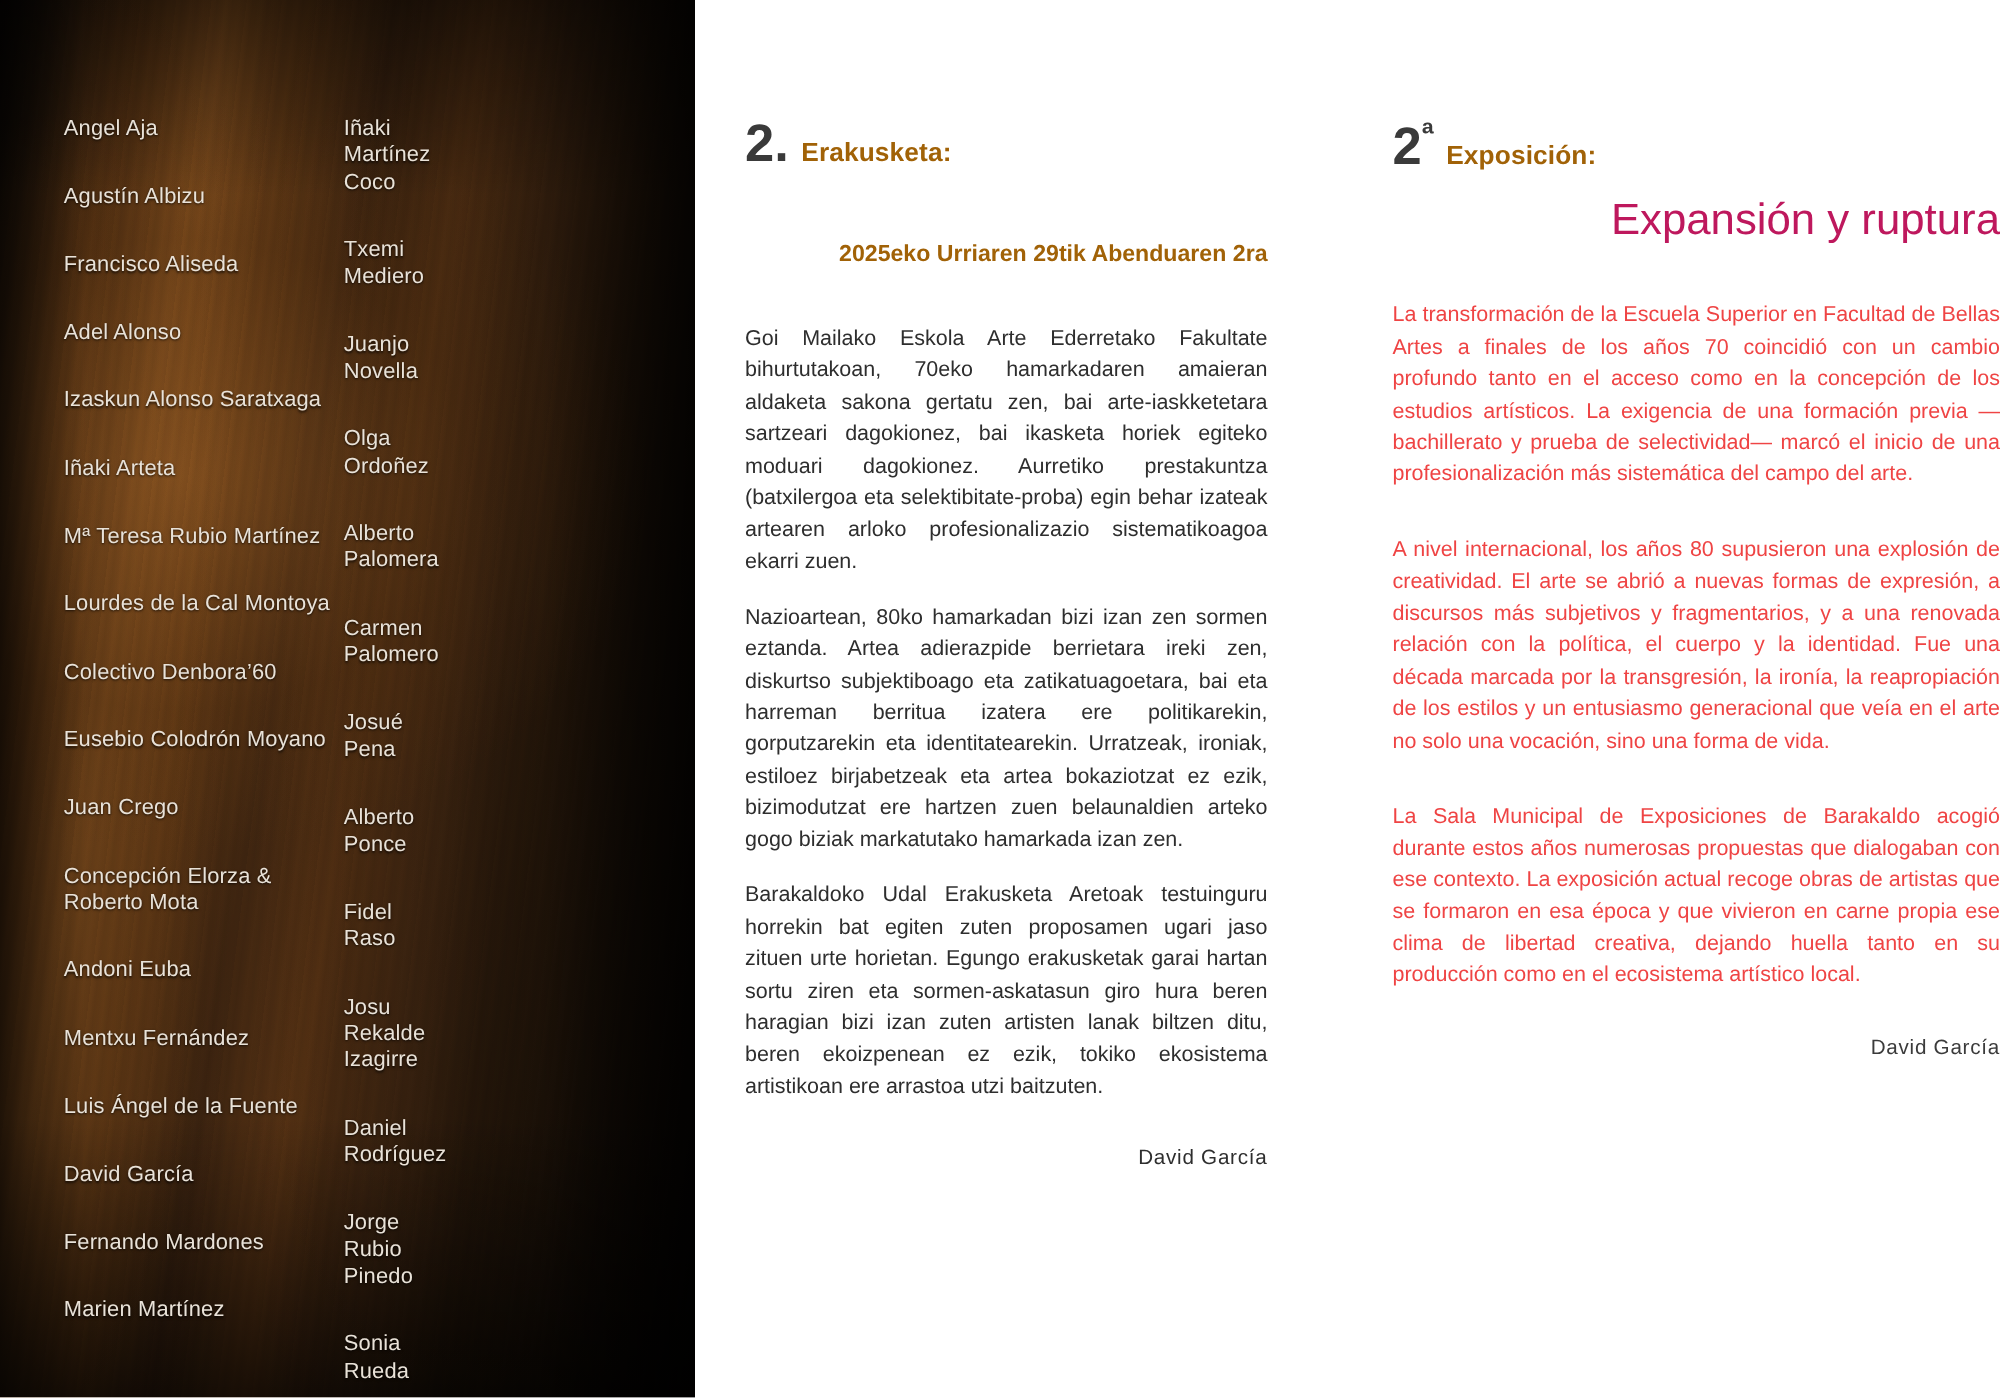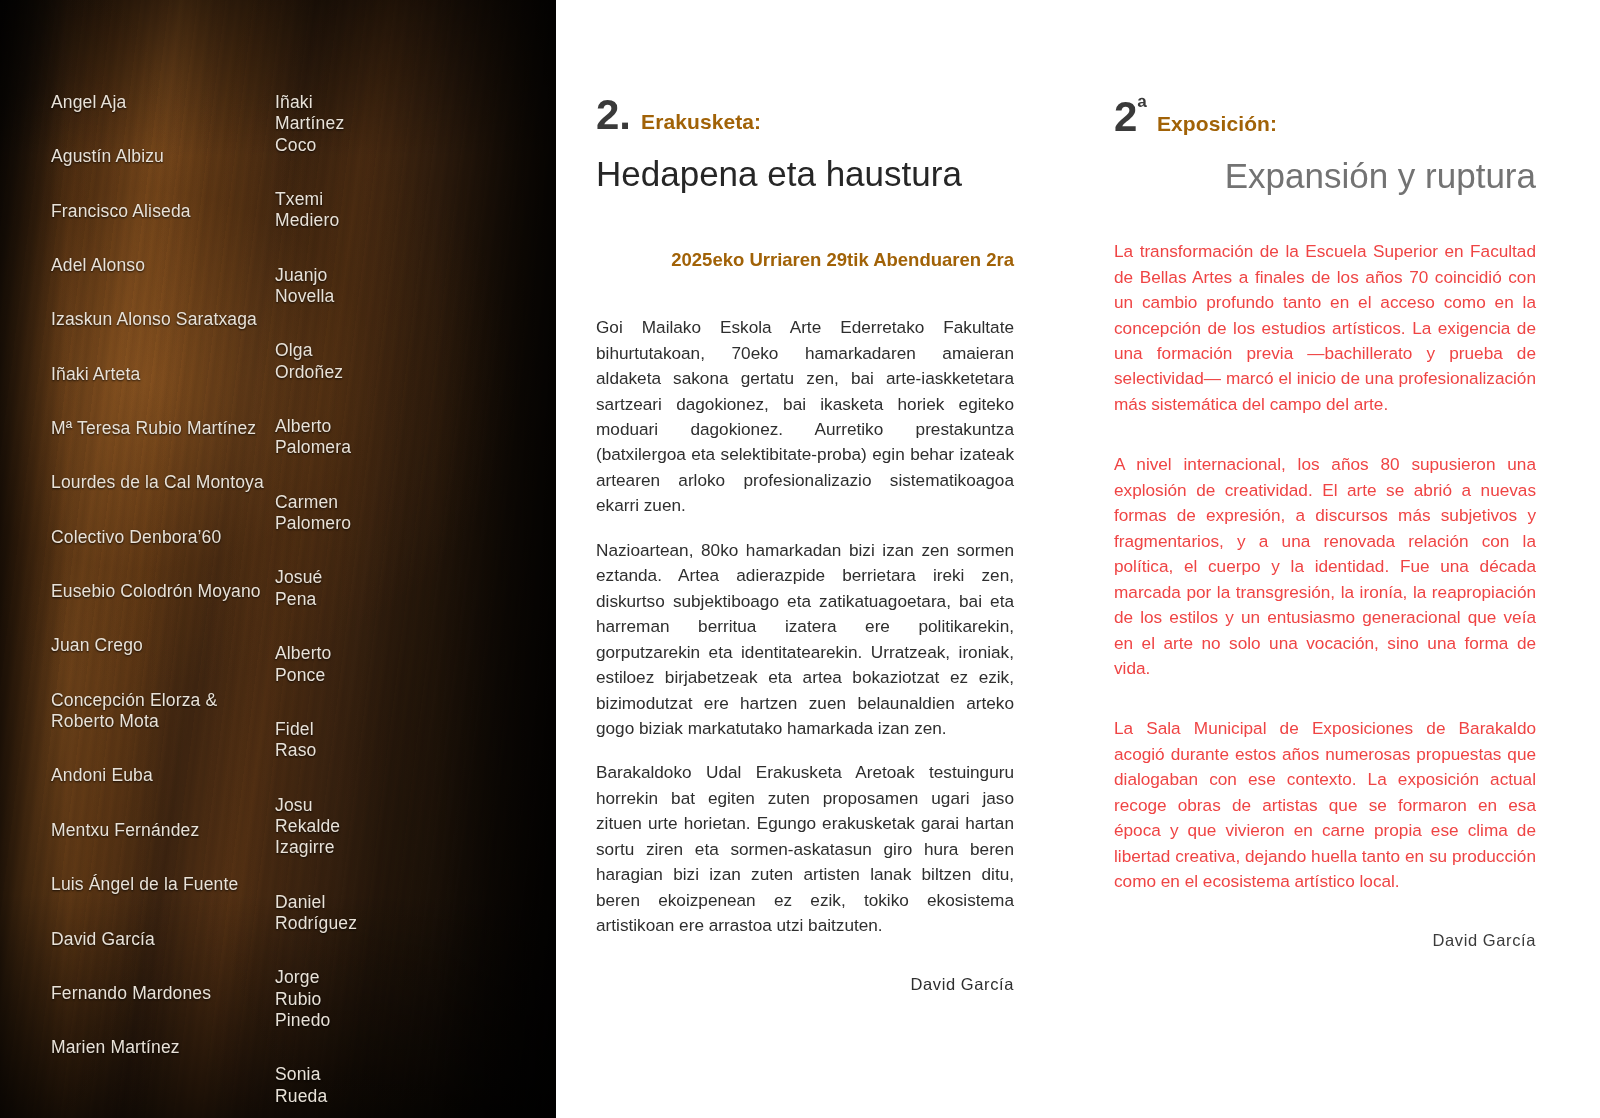--- a/index.html
+++ b/index.html
@@ -107,21 +107,20 @@
   .col.eu {
     width: 492px;
     flex: 0 0 492px;
     padding-left: 40px;
     padding-right: 34px;
   }
   .col.es {
     width: 552px;
     flex: 0 0 552px;
     padding-left: 66px;
-    padding-right: 64px;
   }
 
   .exh-head {
     display: flex;
     align-items: baseline;
     gap: 10px;
     margin-bottom: 18px;
   }
   .exh-num {
     font-size: 42px;
@@ -141,21 +140,21 @@
     letter-spacing: 0.1px;
   }
   .exh-title {
     font-size: 35px;
     color: #262626;
     line-height: 1.12;
     margin: 6px 0 0 0;
     font-weight: normal;
   }
   .col.eu .exh-title { text-align: left; }
-  .col.es .exh-title { text-align: right; color: #737373; }
+  .col.es .exh-title { text-align: right; color: #be185d; }
 
   .exh-dates {
     font-size: 18.5px;
     font-weight: bold;
     color: #a16207;
     margin-top: 56px;
     text-align: right;
   }
 
   .body-text {
@@ -229,21 +228,20 @@
     </div>
   </div>
 
   <div class="content">
 
     <div class="col eu">
       <div class="exh-head">
         <span class="exh-num">2.</span>
         <span class="exh-kicker">Erakusketa:</span>
       </div>
-      <h1 class="exh-title">Hedapena eta haustura</h1>
       <div class="exh-dates">2025eko Urriaren 29tik Abenduaren 2ra</div>
       <div class="body-text">
         <p>Goi Mailako Eskola Arte Ederretako Fakultate bihurtutakoan, 70eko hamarkadaren amaieran aldaketa sakona gertatu zen, bai arte-iaskketetara sartzeari dagokionez, bai ikasketa horiek egiteko moduari dagokionez. Aurretiko prestakuntza (batxilergoa eta selektibitate-proba) egin behar izateak artearen arloko profesionalizazio sistematikoagoa ekarri zuen.</p>
         <p>Nazioartean, 80ko hamarkadan bizi izan zen sormen eztanda.  Artea adierazpide berrietara ireki zen, diskurtso subjektiboago eta zatikatuagoetara, bai eta harreman berritua izatera ere politikarekin, gorputzarekin eta identitatearekin.  Urratzeak, ironiak, estiloez birjabetzeak eta artea bokaziotzat ez ezik, bizimodutzat ere hartzen zuen belaunaldien arteko gogo biziak markatutako hamarkada izan zen.</p>
         <p>Barakaldoko Udal Erakusketa Aretoak testuinguru horrekin bat egiten zuten proposamen ugari jaso zituen urte horietan. Egungo erakusketak garai hartan sortu ziren eta sormen-askatasun giro hura beren haragian bizi izan zuten artisten lanak biltzen ditu, beren ekoizpenean ez ezik, tokiko ekosistema artistikoan ere arrastoa utzi baitzuten.</p>
       </div>
       <div class="signature">David  García</div>
     </div>
 
     <div class="col es">

